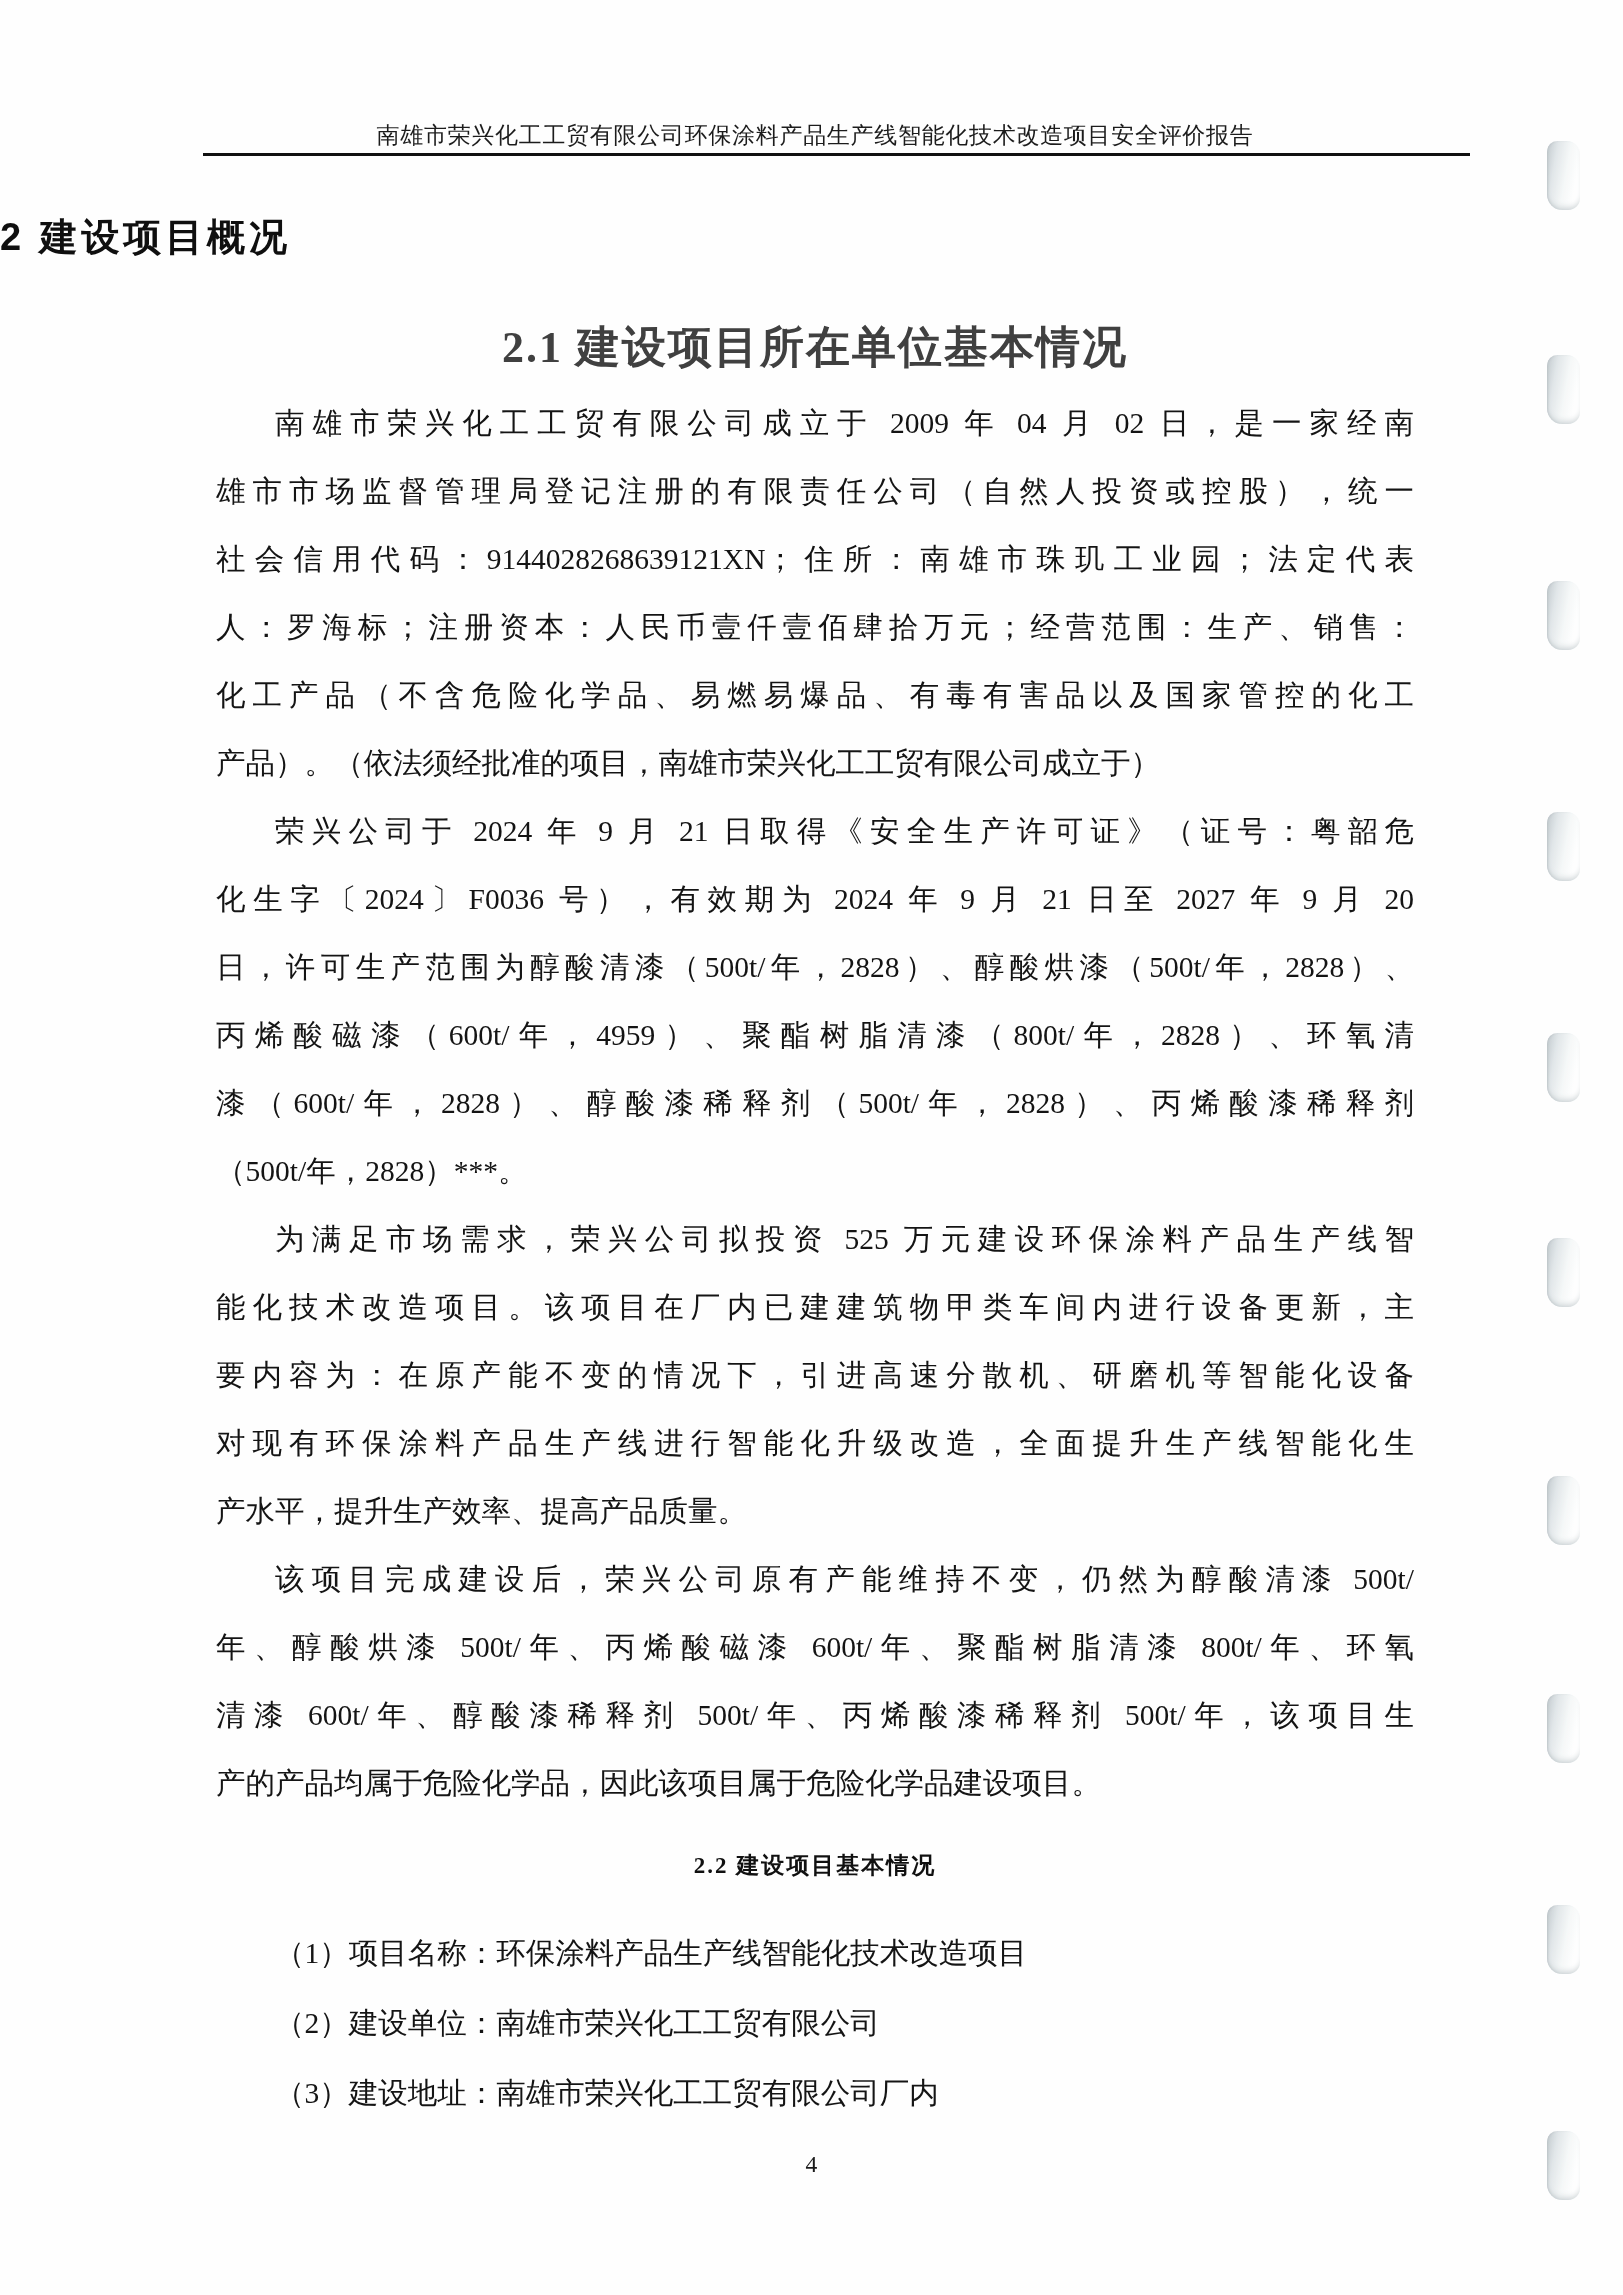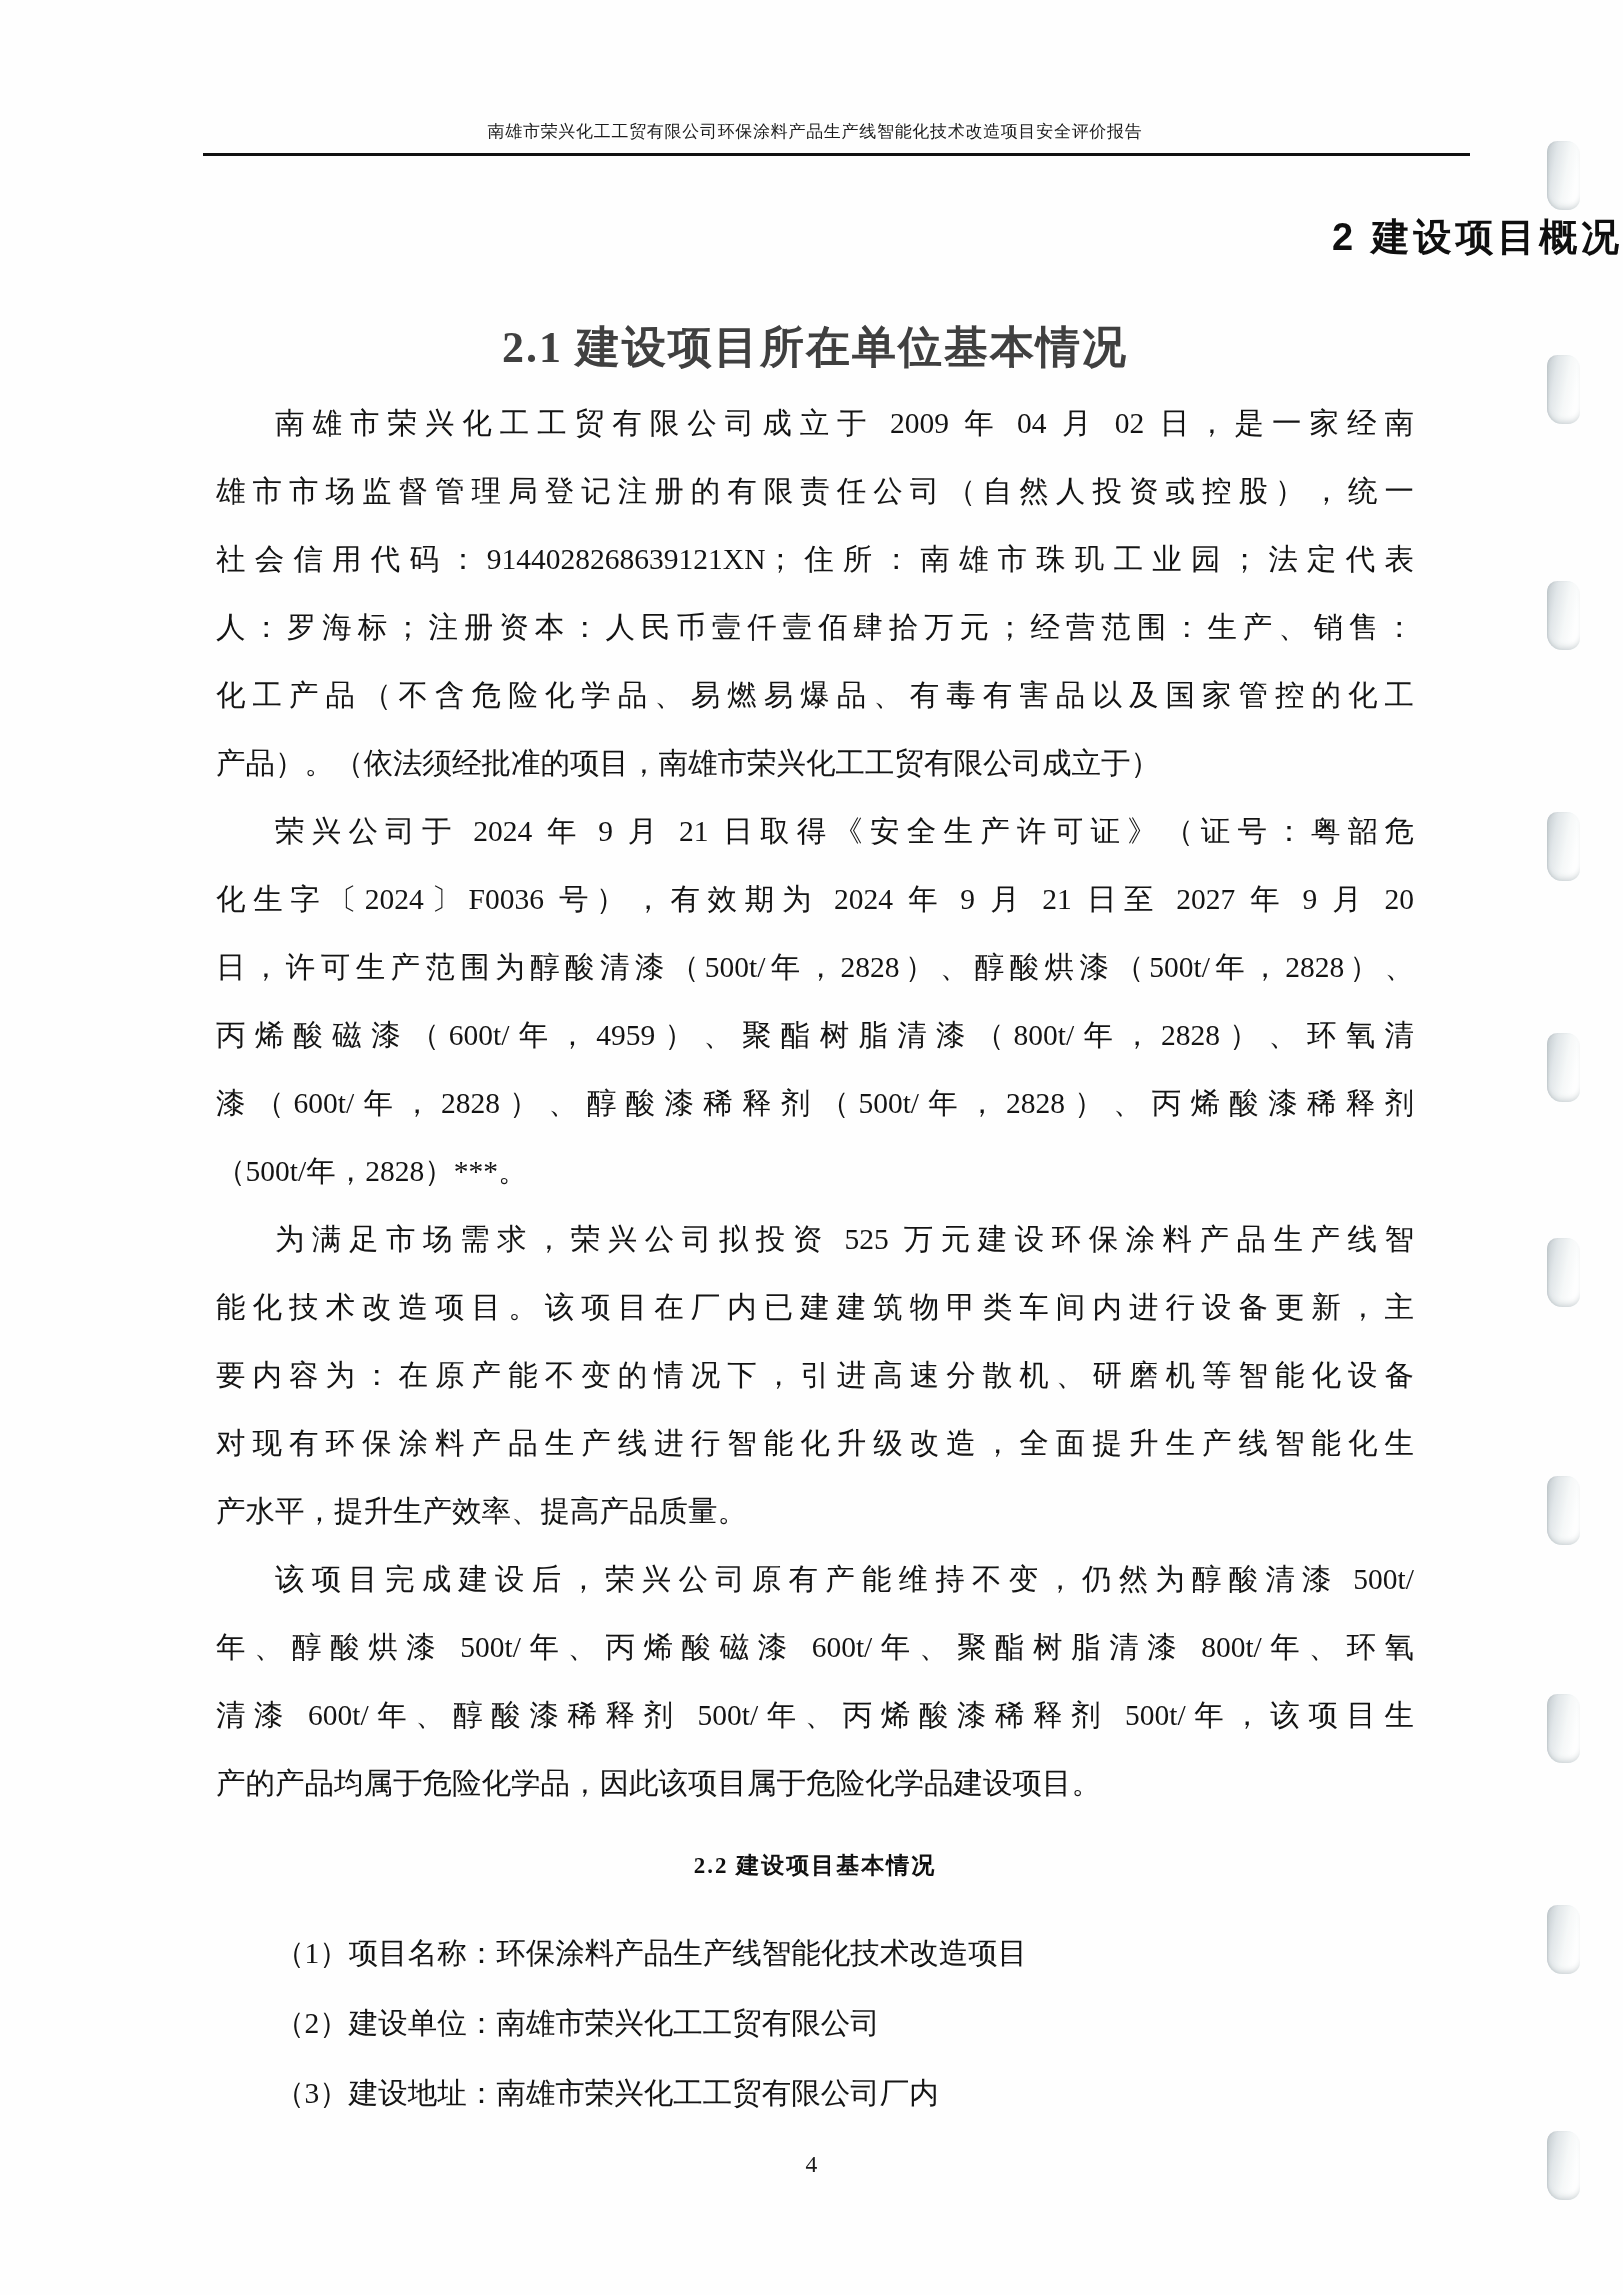--- a/index.html
+++ b/index.html
@@ -7,30 +7,30 @@
     position:relative;
     width:1623px;height:2295px;
     margin:0 auto;
     background:#fefefe;
     overflow:hidden;
     font-family:"Liberation Serif","DejaVu Serif",serif;
     color:#141414;
   }
   .running-header{
     position:absolute;left:216px;top:120px;width:1198px;
-    text-align:center;font-size:17px;letter-spacing:0.7px;
+    text-align:center;font-size:23px;letter-spacing:0.7px;
     white-space:nowrap;color:#1c1c1c;
   }
   .header-rule{
     position:absolute;left:203px;top:153px;width:1267px;height:3.3px;
     background:#101010;
   }
   .chapter-title{
     position:absolute;left:0;top:212px;width:1623px;
-    text-align:right;font-size:38px;font-weight:bold;letter-spacing:3.9px;
+    text-align:left;font-size:38px;font-weight:bold;letter-spacing:3.9px;
     font-family:"Liberation Sans","DejaVu Sans",sans-serif;
     color:#0f0f0f;
   }
   .sec1-heading{
     position:absolute;left:216px;top:318px;width:1198px;
     text-align:center;font-size:44px;font-weight:bold;letter-spacing:2px;
     color:#404040;
   }
   .content{
     position:absolute;left:216px;top:389px;width:1198px;

